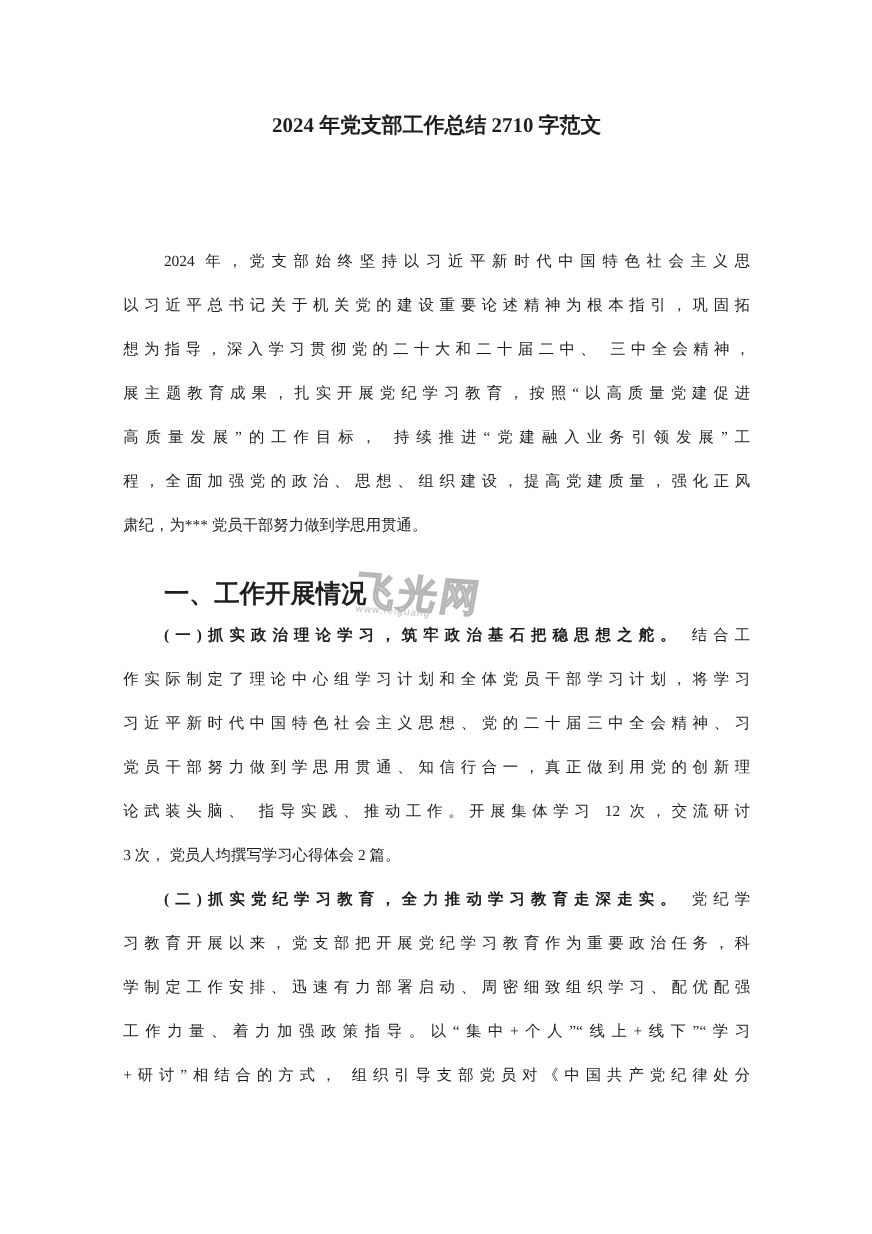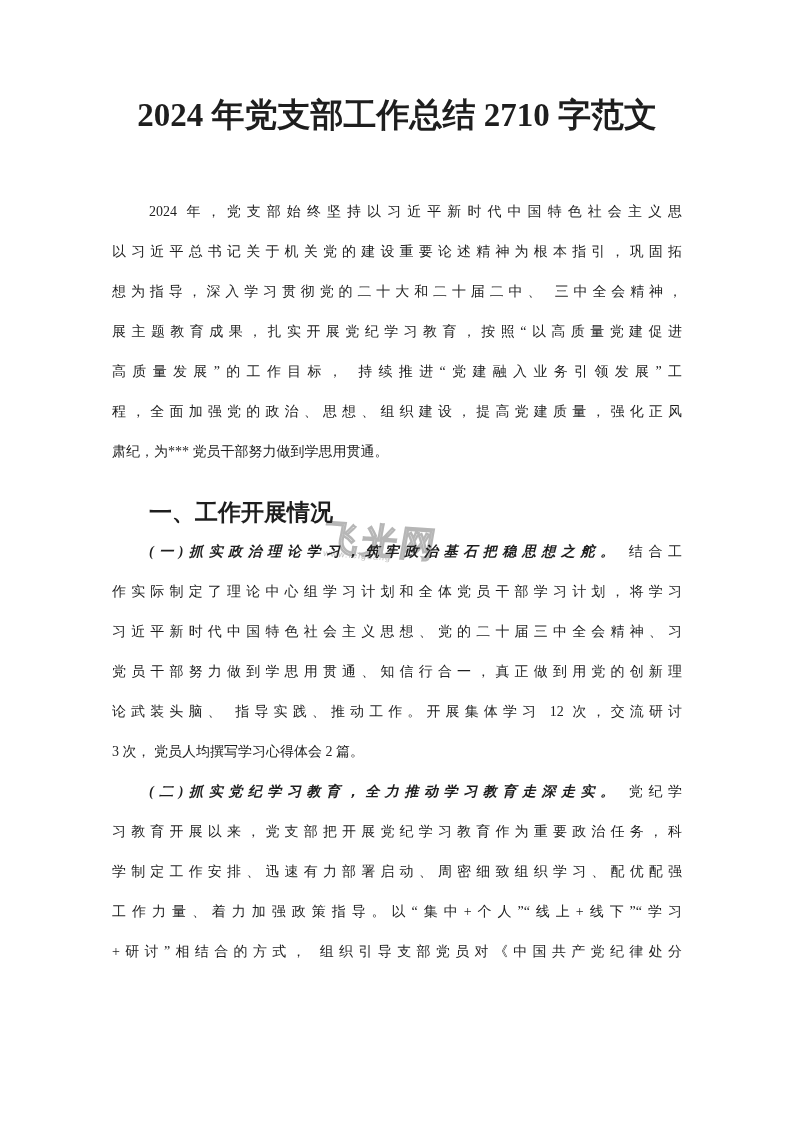--- a/index.html
+++ b/index.html
@@ -17,25 +17,25 @@
     color: #1e1e1e;
   }
   .content {
     position: absolute;
     left: 112px;
     top: 95px;
     width: 570px;
     z-index: 1;
   }
   .doc-title {
-    font-size: 33px;
+    font-size: 19px;
     font-weight: bold;
     text-align: center;
     line-height: 40px;
-    margin-bottom: 57px;
+    margin-bottom: 84px;
     white-space: nowrap;
   }
   .para { margin: 0; }
   .line {
     font-size: 14px;
     line-height: 40px;
     height: 40px;
     text-align: justify;
     text-align-last: justify;
     overflow: visible;
@@ -44,21 +44,21 @@
   .line.indent { text-indent: 37px; }
   .heading {
     font-size: 23px;
     font-weight: bold;
     line-height: 40px;
     height: 40px;
     text-indent: 37px;
     margin-top: 20px;
     font-family: "Liberation Sans", "DejaVu Sans", sans-serif;
   }
-  .seg-bold { font-weight: bold; font-style: italic; }
+  .seg-bold { font-weight: bold; }
   .seg-normal { font-weight: normal; }
   .watermark {
     position: absolute;
     left: 324px;
     top: 522px;
     z-index: 0;
     transform: rotate(4deg) skewX(-6deg);
     pointer-events: none;
   }
   .wm-brand {

